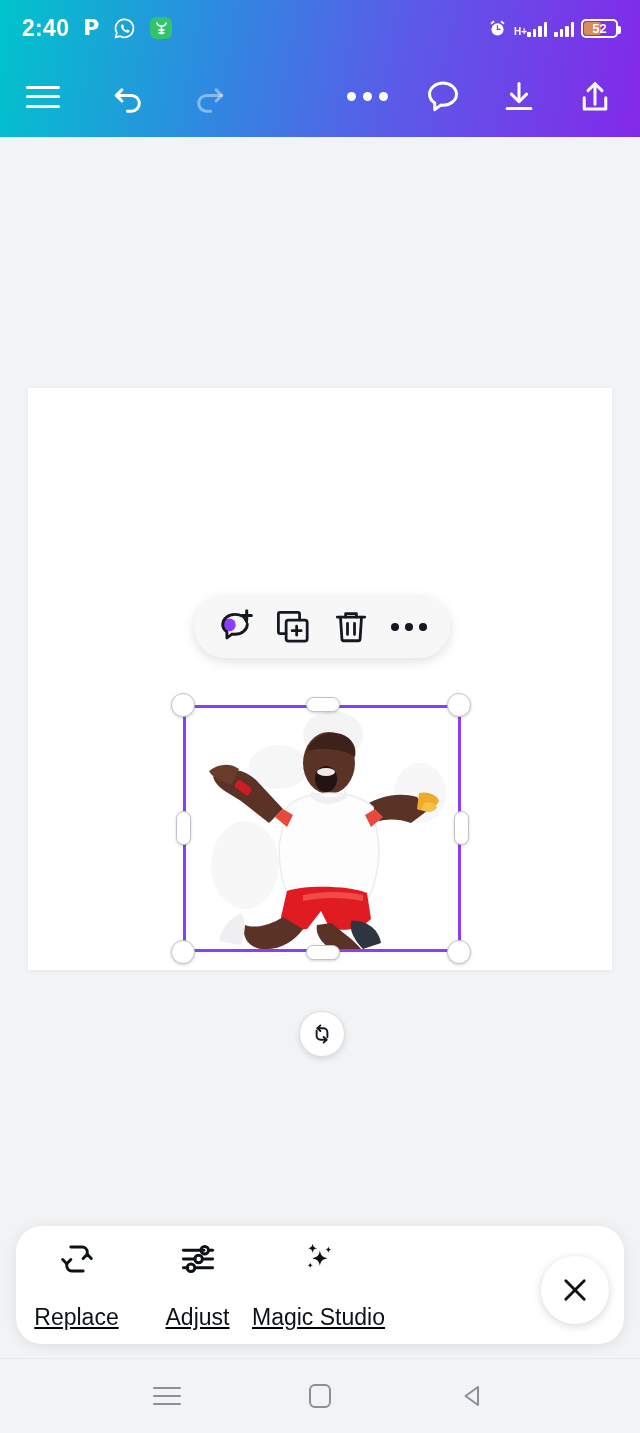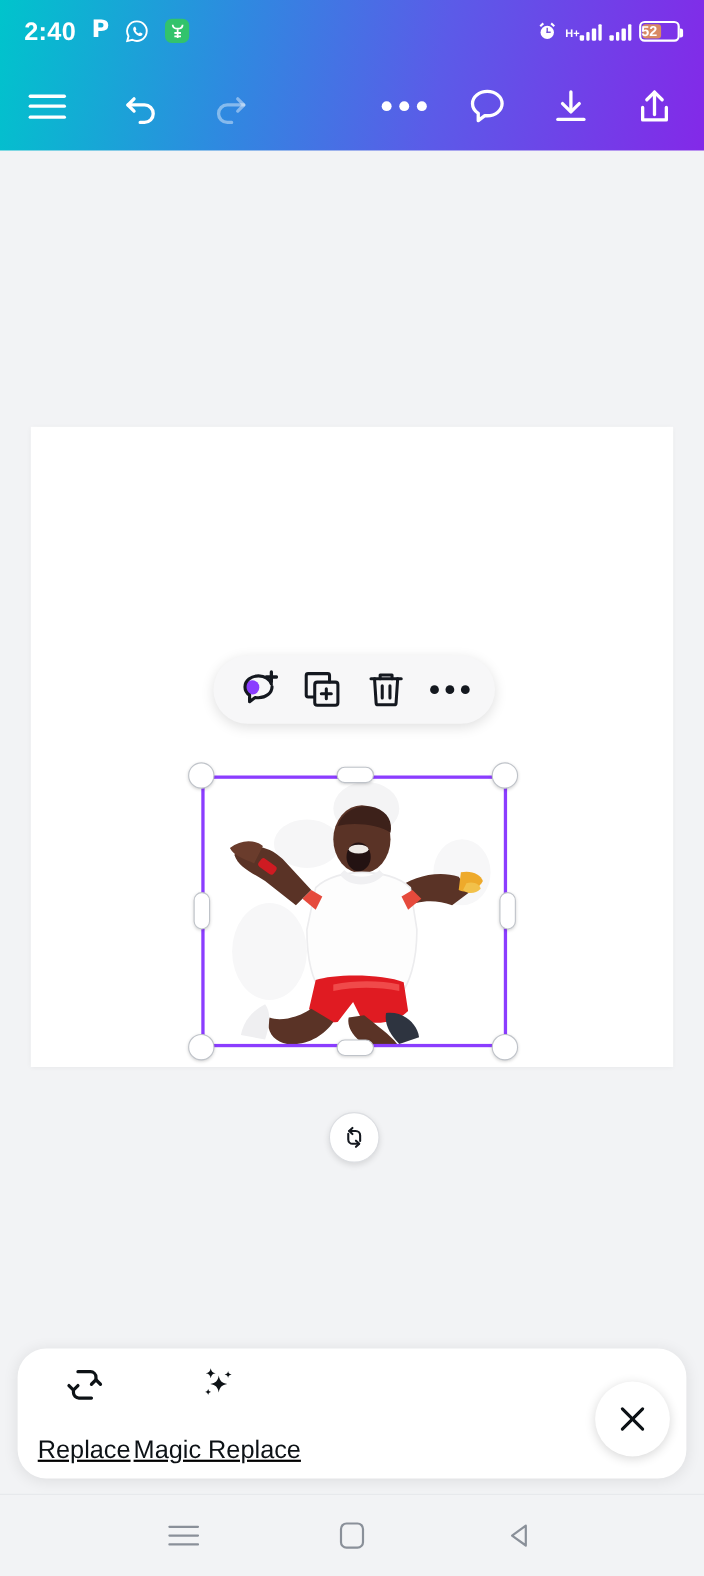--- a/index.html
+++ b/index.html
@@ -34,21 +34,21 @@
   .bars i{ display:block; width:3.5px; background:#fff; border-radius:1px; }
   .bars i:nth-child(1){ height:5px; }
   .bars i:nth-child(2){ height:8px; }
   .bars i:nth-child(3){ height:11px; }
   .bars i:nth-child(4){ height:15px; }
   .hplus{ font-size:10px; font-weight:700; line-height:1; margin-right:-1px; }
   .netgroup{ display:flex; align-items:flex-end; gap:1px; }
 
   .batt{
     position:relative; width:37px; height:19px; border:2px solid #fff;
-    border-radius:5px; display:flex; align-items:center; 
+    border-radius:5px; display:flex; align-items:center; justify-content:center;
   }
   .batt::after{
     content:""; position:absolute; right:-5px; top:5px; width:3px; height:8px;
     background:#fff; border-radius:0 2px 2px 0;
   }
   .batt .fill{
     position:absolute; left:1px; top:1px; bottom:1px; width:52%;
     background:#D98A63; border-radius:3px;
   }
   .batt span{ position:relative; font-size:13px; font-weight:700; color:#fff; }
@@ -374,31 +374,47 @@
           <path d="M6 16.6v1.2a3.4 3.4 0 0 0 3.4 3.4h7.8"></path>
           <path d="M3.2 13.4 6 16.2l2.8-2.8"></path>
           <path d="M20 9.4V8.2a3.4 3.4 0 0 0-3.4-3.4H8.8"></path>
           <path d="M22.8 12.6 20 9.8l-2.8 2.8"></path>
         </svg>
       </span>
       <span class="tlabel">Replace</span>
     </div>
 
 
+    <div class="tool">
+      <span class="tool-icon">
+        <svg width="38" height="38" viewBox="0 0 26 26" fill="none" stroke="#0D1216" stroke-width="2" stroke-linecap="round">
+          <path d="M3 7h14"></path>
+            <circle cx="17.6" cy="7" r="2.6"></circle>
+            <path d="M21 7h2"></path>
+          <path d="M3 13h8"></path>
+            <circle cx="13.4" cy="13" r="2.6"></circle>
+            <path d="M17 13h6"></path>
+          <path d="M3 19h3"></path>
+            <circle cx="8.2" cy="19" r="2.6"></circle>
+            <path d="M12 19h11"></path>
+        </svg>
+      </span>
+      <span class="tlabel">Adjust</span>
+    </div>
 
     <div class="tool">
       <span class="tool-icon">
         <svg width="38" height="38" viewBox="0 0 26 26" fill="#0D1216">
           <path d="M13.6 7.2c.6 3.4 1.9 4.7 5.3 5.3-3.4.6-4.7 1.9-5.3 5.3-.6-3.4-1.9-4.7-5.3-5.3 3.4-.6 4.7-1.9 5.3-5.3z"></path>
           <path d="M8.6 2.6c.35 2 1.1 2.75 3.1 3.1-2 .35-2.75 1.1-3.1 3.1-.35-2-1.1-2.75-3.1-3.1 2-.35 2.75-1.1 3.1-3.1z"></path>
           <path d="M19.4 4.4c.25 1.4.78 1.93 2.18 2.18-1.4.25-1.93.78-2.18 2.18-.25-1.4-.78-1.93-2.18-2.18 1.4-.25 1.93-.78 2.18-2.18z"></path>
           <path d="M7 15.4c.22 1.25.7 1.73 1.95 1.95-1.25.22-1.73.7-1.95 1.95-.22-1.25-.7-1.73-1.95-1.95 1.25-.22 1.73-.7 1.95-1.95z"></path>
         </svg>
       </span>
-      <span class="tlabel">Magic Replace</span>
+      <span class="tlabel">Magic Studio</span>
     </div>
   </div>
 
   <div class="close-fab">
     <svg width="34" height="34" viewBox="0 0 24 24" fill="none" stroke="#0D1216" stroke-width="2" stroke-linecap="round">
       <path d="M5.5 5.5 18.5 18.5"></path>
       <path d="M18.5 5.5 5.5 18.5"></path>
     </svg>
   </div>
 

